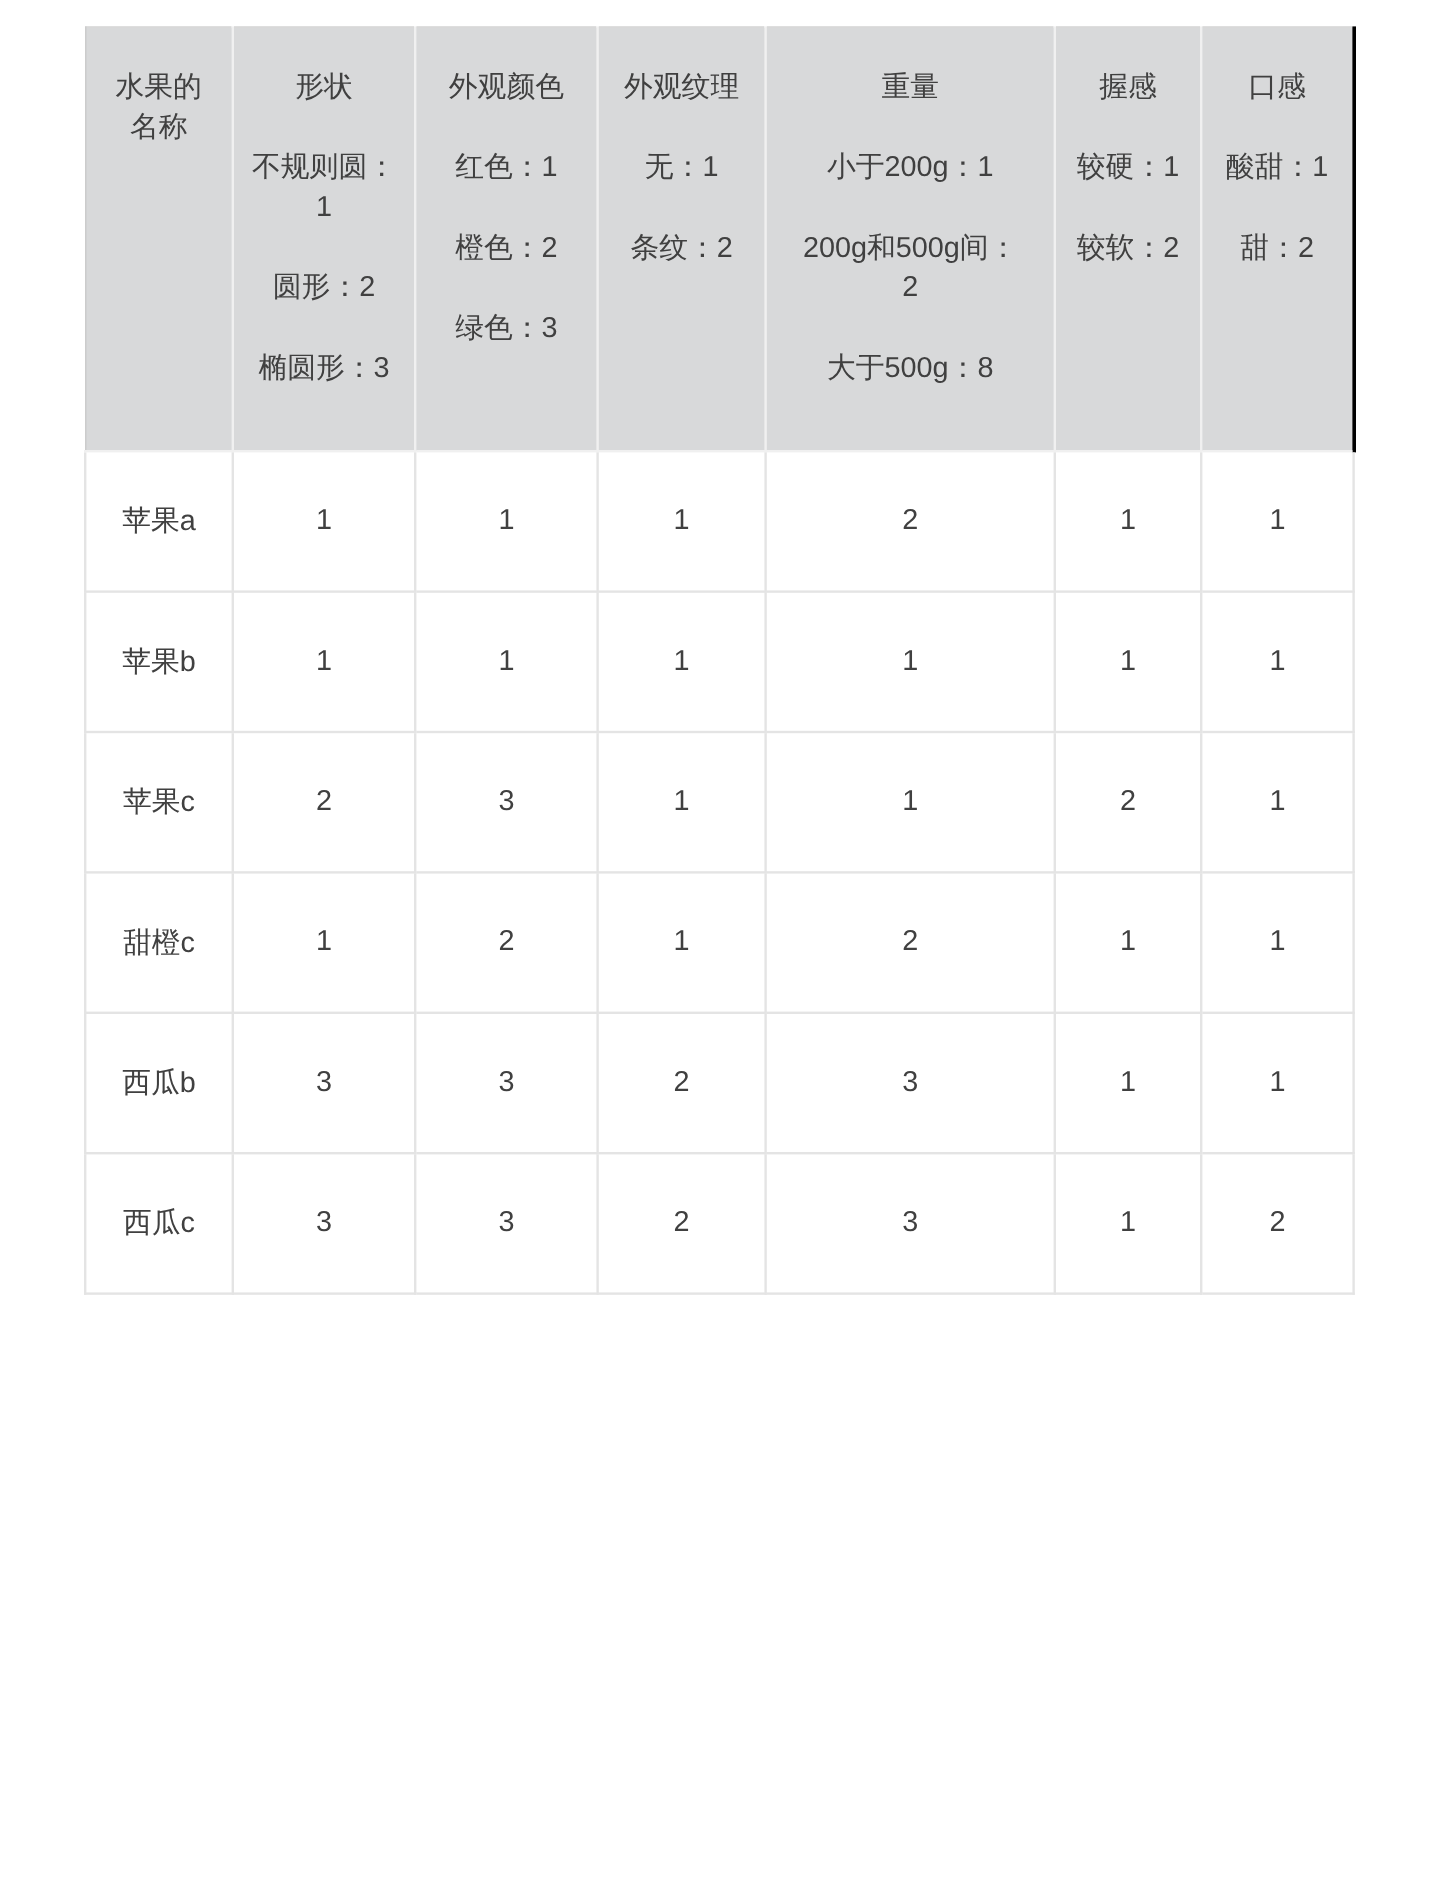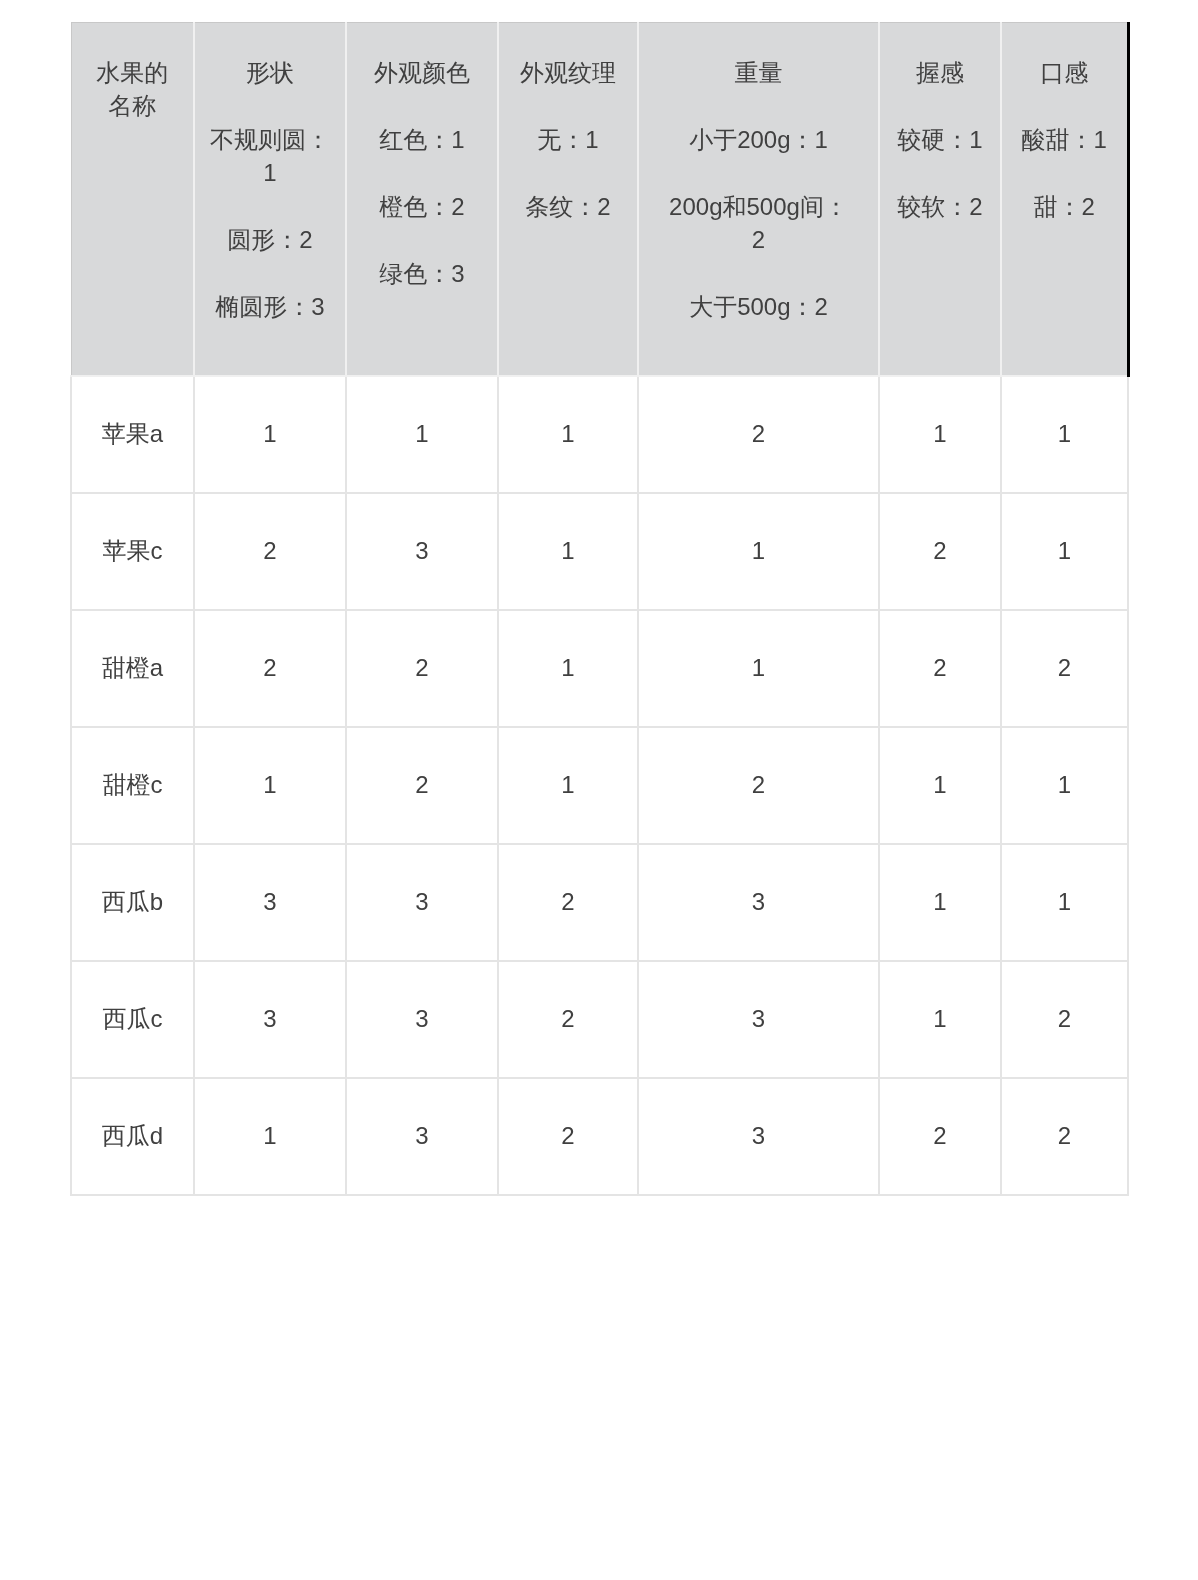--- a/index.html
+++ b/index.html
@@ -90,21 +90,21 @@
         </th>
         <th>
           <div class="h-title">外观纹理</div>
           <div class="h-item">无：1</div>
           <div class="h-item">条纹：2</div>
         </th>
         <th>
           <div class="h-title">重量</div>
           <div class="h-item mw-184">小于200g：1</div>
           <div class="h-item mw-184">200g和500g间：2</div>
-          <div class="h-item mw-184">大于500g：2</div>
+          <div class="h-item mw-184">大于500g：8</div>
         </th>
         <th>
           <div class="h-title">握感</div>
           <div class="h-item">较硬：1</div>
           <div class="h-item">较软：2</div>
         </th>
         <th>
           <div class="h-title">口感</div>
           <div class="h-item">酸甜：1</div>
           <div class="h-item">甜：2</div>
@@ -115,36 +115,36 @@
       <tr>
         <td>苹果a</td>
         <td>1</td>
         <td>1</td>
         <td>1</td>
         <td>2</td>
         <td>1</td>
         <td>1</td>
       </tr>
       <tr>
+        <td>苹果b</td>
+        <td>1</td>
+        <td>1</td>
+        <td>1</td>
+        <td>1</td>
+        <td>1</td>
+        <td>1</td>
+      </tr>
+      <tr>
         <td>苹果c</td>
         <td>2</td>
         <td>3</td>
         <td>1</td>
         <td>1</td>
         <td>2</td>
         <td>1</td>
-      </tr>
-      <tr>
-        <td>甜橙a</td>
-        <td>2</td>
-        <td>2</td>
-        <td>1</td>
-        <td>1</td>
-        <td>2</td>
-        <td>2</td>
       </tr>
       <tr>
         <td>甜橙c</td>
         <td>1</td>
         <td>2</td>
         <td>1</td>
         <td>2</td>
         <td>1</td>
         <td>1</td>
       </tr>
@@ -159,24 +159,15 @@
       </tr>
       <tr>
         <td>西瓜c</td>
         <td>3</td>
         <td>3</td>
         <td>2</td>
         <td>3</td>
         <td>1</td>
         <td>2</td>
       </tr>
-      <tr>
-        <td>西瓜d</td>
-        <td>1</td>
-        <td>3</td>
-        <td>2</td>
-        <td>3</td>
-        <td>2</td>
-        <td>2</td>
-      </tr>
     </tbody>
   </table>
 </div>
 
 </body></html>

